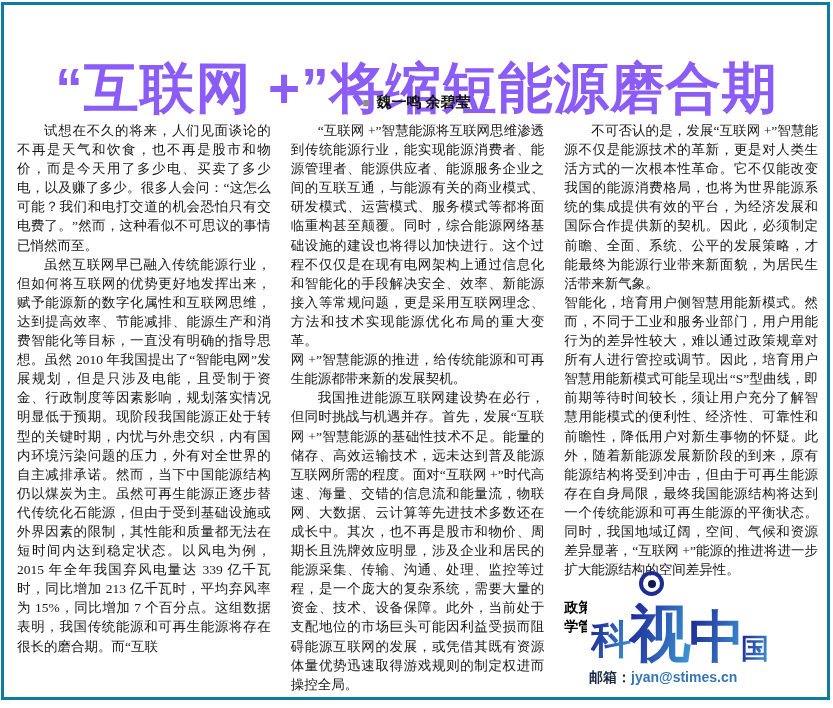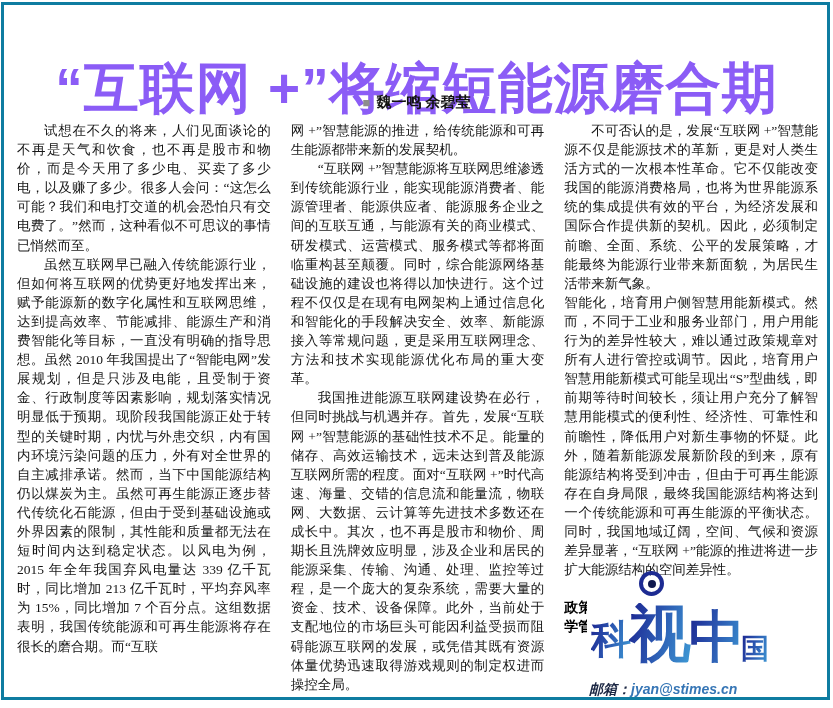--- a/index.html
+++ b/index.html
@@ -27,21 +27,21 @@
             justify-content:flex-start;padding-left:4px;}
   .lc{font-weight:900;background:linear-gradient(105deg,#1b2490 0%,#2b56b0 45%,#3e9bd6 100%);
       -webkit-background-clip:text;background-clip:text;color:transparent;line-height:1;}
   .c1{font-size:40px;margin-bottom:6px;}
   .c2{font-size:62px;margin-left:-2px;}
   .c3{font-size:56px;margin-left:-2px;}
   .c4{font-size:28px;margin-left:-4px;margin-bottom:2px;}
   .eye{position:absolute;left:52px;top:-6px;width:17px;height:17px;border-radius:50%;
        border:4px solid #1d2b92;display:flex;align-items:center;justify-content:center;}
   .pupil{width:8px;height:8px;border-radius:50%;background:#10194f;}
-  .logo-email{margin-top:16px;padding-left:2px;font-size:14px;font-weight:700;white-space:nowrap;font-style:italic;}
+  .logo-email{margin-top:4px;padding-left:2px;font-size:14px;font-weight:700;white-space:nowrap;}
   .logo-email .lbl{color:#1c2743;}
   .logo-email .addr{color:#3575b5;}
 </style>
 </head>
 <body>
 
 <div class="page">
   <div class="frame"></div>
 
   <h1 class="headline">“互联网 +”将缩短能源磨合期</h1>
@@ -50,22 +50,22 @@
     <span class="sq">■</span>
     <span>魏一鸣 余碧莹</span>
   </div>
 
   <div class="columns">
     <div class="col">
       <p class="para">试想在不久的将来，人们见面谈论的不再是天气和饮食，也不再是股市和物价，而是今天用了多少电、买卖了多少电，以及赚了多少。很多人会问：“这怎么可能？我们和电打交道的机会恐怕只有交电费了。”然而，这种看似不可思议的事情已悄然而至。</p>
       <p class="para">虽然互联网早已融入传统能源行业，但如何将互联网的优势更好地发挥出来，赋予能源新的数字化属性和互联网思维，达到提高效率、节能减排、能源生产和消费智能化等目标，一直没有明确的指导思想。虽然 2010 年我国提出了“智能电网”发展规划，但是只涉及电能，且受制于资金、行政制度等因素影响，规划落实情况明显低于预期。现阶段我国能源正处于转型的关键时期，内忧与外患交织，内有国内环境污染问题的压力，外有对全世界的自主减排承诺。然而，当下中国能源结构仍以煤炭为主。虽然可再生能源正逐步替代传统化石能源，但由于受到基础设施或外界因素的限制，其性能和质量都无法在短时间内达到稳定状态。以风电为例，2015 年全年我国弃风电量达 339 亿千瓦时，同比增加 213 亿千瓦时，平均弃风率为 15%，同比增加 7 个百分点。这组数据表明，我国传统能源和可再生能源将存在很长的磨合期。而“互联</p>
     </div>
     <div class="col">
+      <p class="para">“互联网 +”智慧能源将互联网思维渗透到传统能源行业，能实现能源消费者、能源管理者、能源供应者、能源服务企业之间的互联互通，与能源有关的商业模式、研发模式、运营模式、服务模式等都将面临重构甚至颠覆。同时，综合能源网络基础设施的建设也将得以加快进行。这个过程不仅仅是在现有电网架构上通过信息化和智能化的手段解决安全、效率、新能源接入等常规问题，更是采用互联网理念、方法和技术实现能源优化布局的重大变革。</p>
       <p class="para cont">网 +”智慧能源的推进，给传统能源和可再生能源都带来新的发展契机。</p>
-      <p class="para">“互联网 +”智慧能源将互联网思维渗透到传统能源行业，能实现能源消费者、能源管理者、能源供应者、能源服务企业之间的互联互通，与能源有关的商业模式、研发模式、运营模式、服务模式等都将面临重构甚至颠覆。同时，综合能源网络基础设施的建设也将得以加快进行。这个过程不仅仅是在现有电网架构上通过信息化和智能化的手段解决安全、效率、新能源接入等常规问题，更是采用互联网理念、方法和技术实现能源优化布局的重大变革。</p>
       <p class="para">我国推进能源互联网建设势在必行，但同时挑战与机遇并存。首先，发展“互联网 +”智慧能源的基础性技术不足。能量的储存、高效运输技术，远未达到普及能源互联网所需的程度。面对“互联网 +”时代高速、海量、交错的信息流和能量流，物联网、大数据、云计算等先进技术多数还在成长中。其次，也不再是股市和物价、周期长且洗牌效应明显，涉及企业和居民的能源采集、传输、沟通、处理、监控等过程，是一个庞大的复杂系统，需要大量的资金、技术、设备保障。此外，当前处于支配地位的市场巨头可能因利益受损而阻碍能源互联网的发展，或凭借其既有资源体量优势迅速取得游戏规则的制定权进而操控全局。</p>
       <p class="para">在能源互联网标准体系建设方面，发达国家起步较早，我国才刚刚开始，而只有形成具有主导作用的标准体系，才能在未来的国际能源合作与竞争中争取主动权。在用户行为方面，《意见》提出加快推进能源消费</p>
     </div>
     <div class="col">
       <p class="para">不可否认的是，发展“互联网 +”智慧能源不仅是能源技术的革新，更是对人类生活方式的一次根本性革命。它不仅能改变我国的能源消费格局，也将为世界能源系统的集成提供有效的平台，为经济发展和国际合作提供新的契机。因此，必须制定前瞻、全面、系统、公平的发展策略，才能最终为能源行业带来新面貌，为居民生活带来新气象。</p>
       <p class="para cont">智能化，培育用户侧智慧用能新模式。然而，不同于工业和服务业部门，用户用能行为的差异性较大，难以通过政策规章对所有人进行管控或调节。因此，培育用户智慧用能新模式可能呈现出“S”型曲线，即前期等待时间较长，须让用户充分了解智慧用能模式的便利性、经济性、可靠性和前瞻性，降低用户对新生事物的怀疑。此外，随着新能源发展新阶段的到来，原有能源结构将受到冲击，但由于可再生能源存在自身局限，最终我国能源结构将达到一个传统能源和可再生能源的平衡状态。同时，我国地域辽阔，空间、气候和资源差异显著，“互联网 +”能源的推进将进一步扩大能源结构的空间差异性。</p>
       <p class="para bio">（魏一鸣系北京理工大学能源与环境政策研究中心教授，余碧莹系北京理工大学管理与经济学院副教授）</p>
     </div>
   </div>
 

